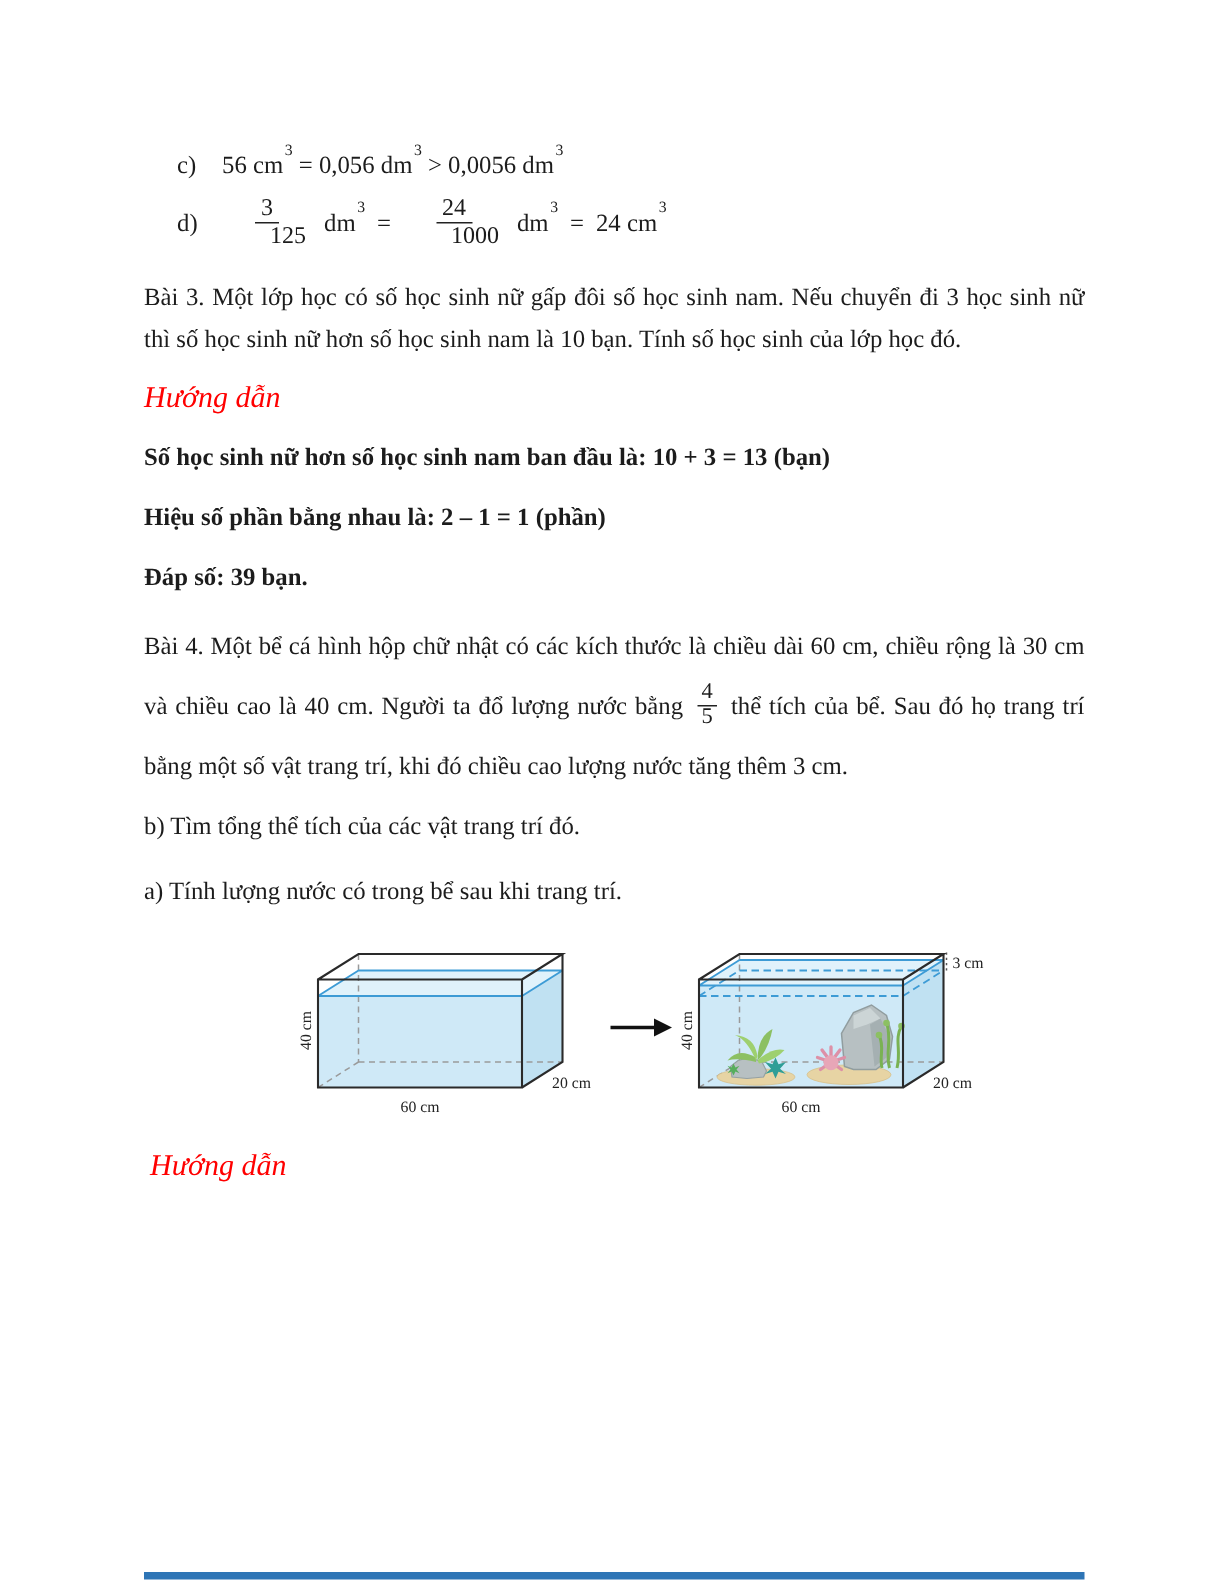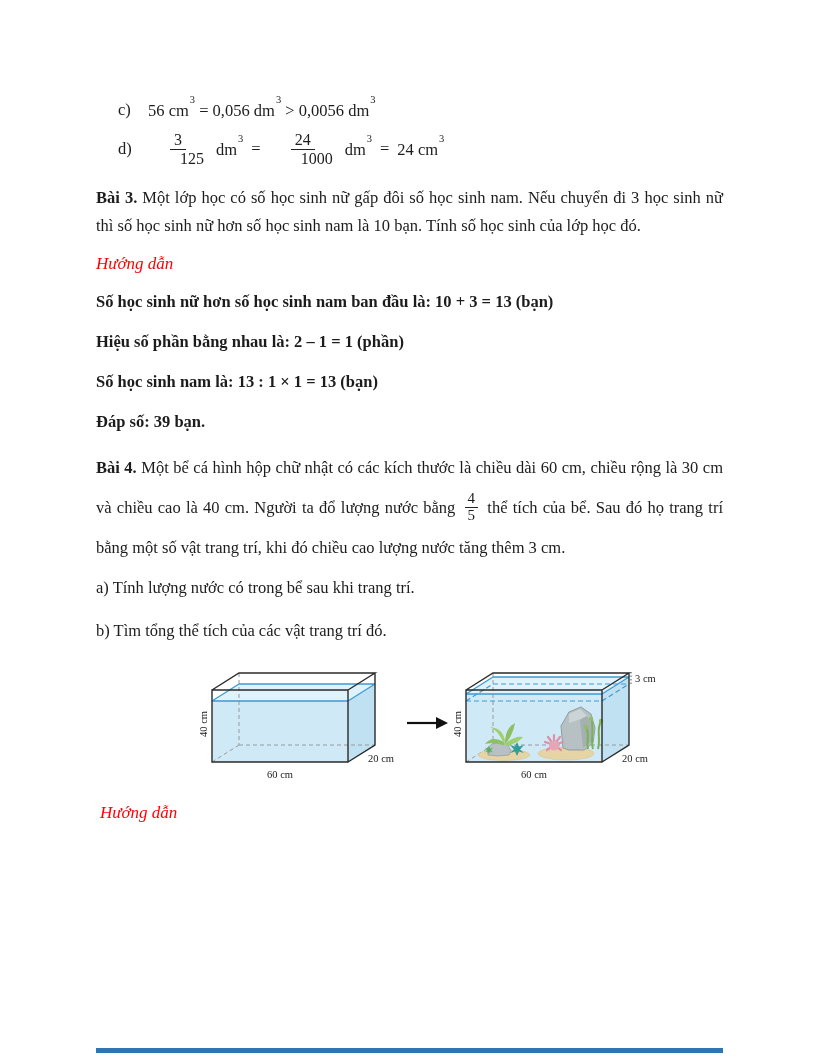--- a/index.html
+++ b/index.html
@@ -10,22 +10,22 @@
   
   .eq-line{display:flex;align-items:center;gap:8px;padding-left:22px;margin:0 0 10px;}
   .eq-line .itm-label{width:22px;flex:0 0 auto;}
   .sup{font-size:10.5px;position:relative;top:-6px;margin-left:1px;}
   .frac{display:inline-flex;flex-direction:column;align-items:center;line-height:1.15;font-size:16px;}
   .frac .num{padding:0 4px;border-bottom:1.3px solid #222;}
   .frac .den{padding:0 4px;margin-left:28px;}
   .d-line{margin-bottom:16px;}
 
   .para{text-align:justify;line-height:28px;margin:0 0 12px;}
-  .b{font-weight:bold;}
-  .guide{color:#ff0000;font-style:italic;font-size:17px;margin:14px 0 14px;}
+  .b{font-weight:normal;}
+  .guide{color:#ff0000;font-style:italic;font-size:20px;margin:14px 0 14px;}
   .sol{margin:0 0 13px;line-height:27px;font-weight:bold;}
   .para4{text-align:justify;line-height:40px;margin:0 0 2px;}
   .inline-frac{display:inline-flex;flex-direction:column;align-items:center;vertical-align:middle;
                line-height:1.05;font-size:15px;margin:0 4px;position:relative;top:-2px;}
   .inline-frac .num{padding:0 3px;border-bottom:1.2px solid #222;}
   .inline-frac .den{padding:0 3px;}
   .part-line{margin:6px 0 16px;line-height:27px;}
 
   .figure{display:flex;align-items:center;padding-left:104px;margin-top:2px;}
   .arrow-wrap{margin:0 5px;display:flex;align-items:center;}
@@ -65,30 +65,29 @@
       <span>=</span>
       <span><span>24 cm</span><sup class="sup">3</sup></span>
     </div>
 
     <p class="para"><span class="b">Bài 3.</span><span> Một lớp học có số học sinh nữ gấp đôi số học sinh nam. Nếu chuyển đi 3 học sinh nữ thì số học sinh nữ hơn số học sinh nam là 10 bạn. Tính số học sinh của lớp học đó.</span></p>
 
     <p class="guide">Hướng dẫn</p>
 
     <p class="sol">Số học sinh nữ hơn số học sinh nam ban đầu là: 10 + 3 = 13 (bạn)</p>
     <p class="sol">Hiệu số phần bằng nhau là: 2 – 1 = 1 (phần)</p>
-    <p class="sol">Số học sinh nam là: 13 : 1 × 1 = 13 (bạn)</p>
     <p class="sol">Đáp số: 39 bạn.</p>
 
     <p class="para4"><span class="b">Bài 4.</span><span> Một bể cá hình hộp chữ nhật có các kích thước là chiều dài 60 cm, chiều rộng là 30 cm và chiều cao là 40 cm. Người ta đổ lượng nước bằng </span><span class="inline-frac">
           <span class="num">4</span>
           <span class="den">5</span>
         </span><span> thể tích của bể. Sau đó họ trang trí bằng một số vật trang trí, khi đó chiều cao lượng nước tăng thêm 3 cm.</span></p>
 
+    <p class="part-line">b) Tìm tổng thể tích của các vật trang trí đó.</p>
     <p class="part-line">a) Tính lượng nước có trong bể sau khi trang trí.</p>
-    <p class="part-line">b) Tìm tổng thể tích của các vật trang trí đó.</p>
 
     <div class="figure">
 
       <svg width="200" height="125" viewBox="0 0 200 125">
         <g>
           <polygon points="148,41 175,24 175,85 148,102" fill="#c0e1f2"></polygon>
           <rect x="12" y="41" width="136" height="61" fill="#cfe9f7"></rect>
           <polygon points="12,41 39,24 175,24 148,41" fill="#e0f2fb"></polygon>
         </g>
         <path d="M39,13 L39,85 M12,102 L39,85 M39,85 L175,85" stroke="#9a9a9a" stroke-width="1" stroke-dasharray="4,3" fill="none"></path>

